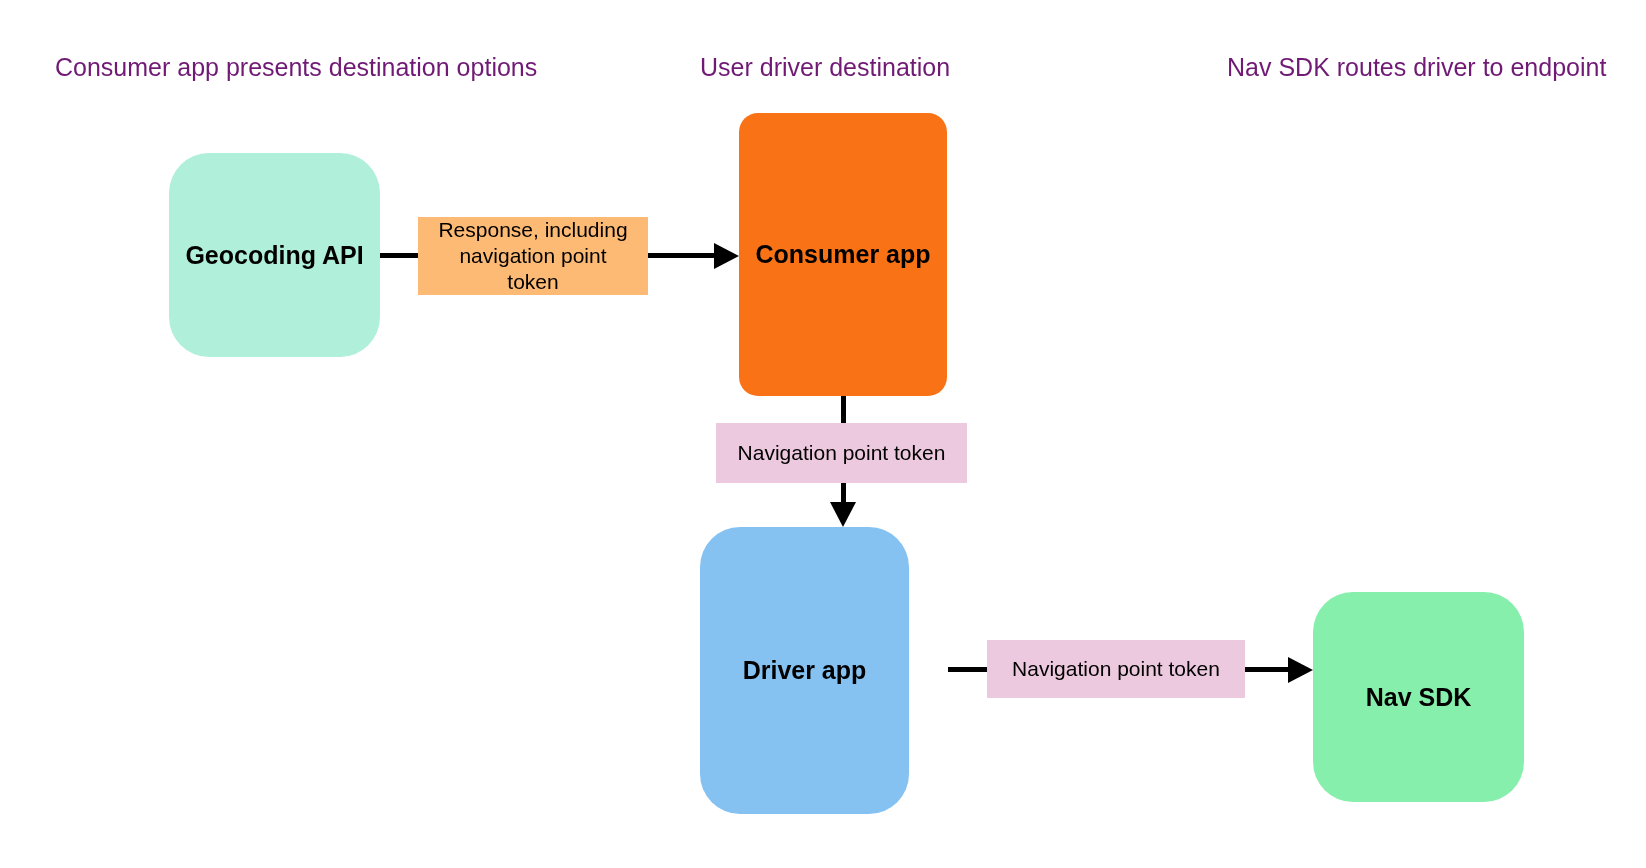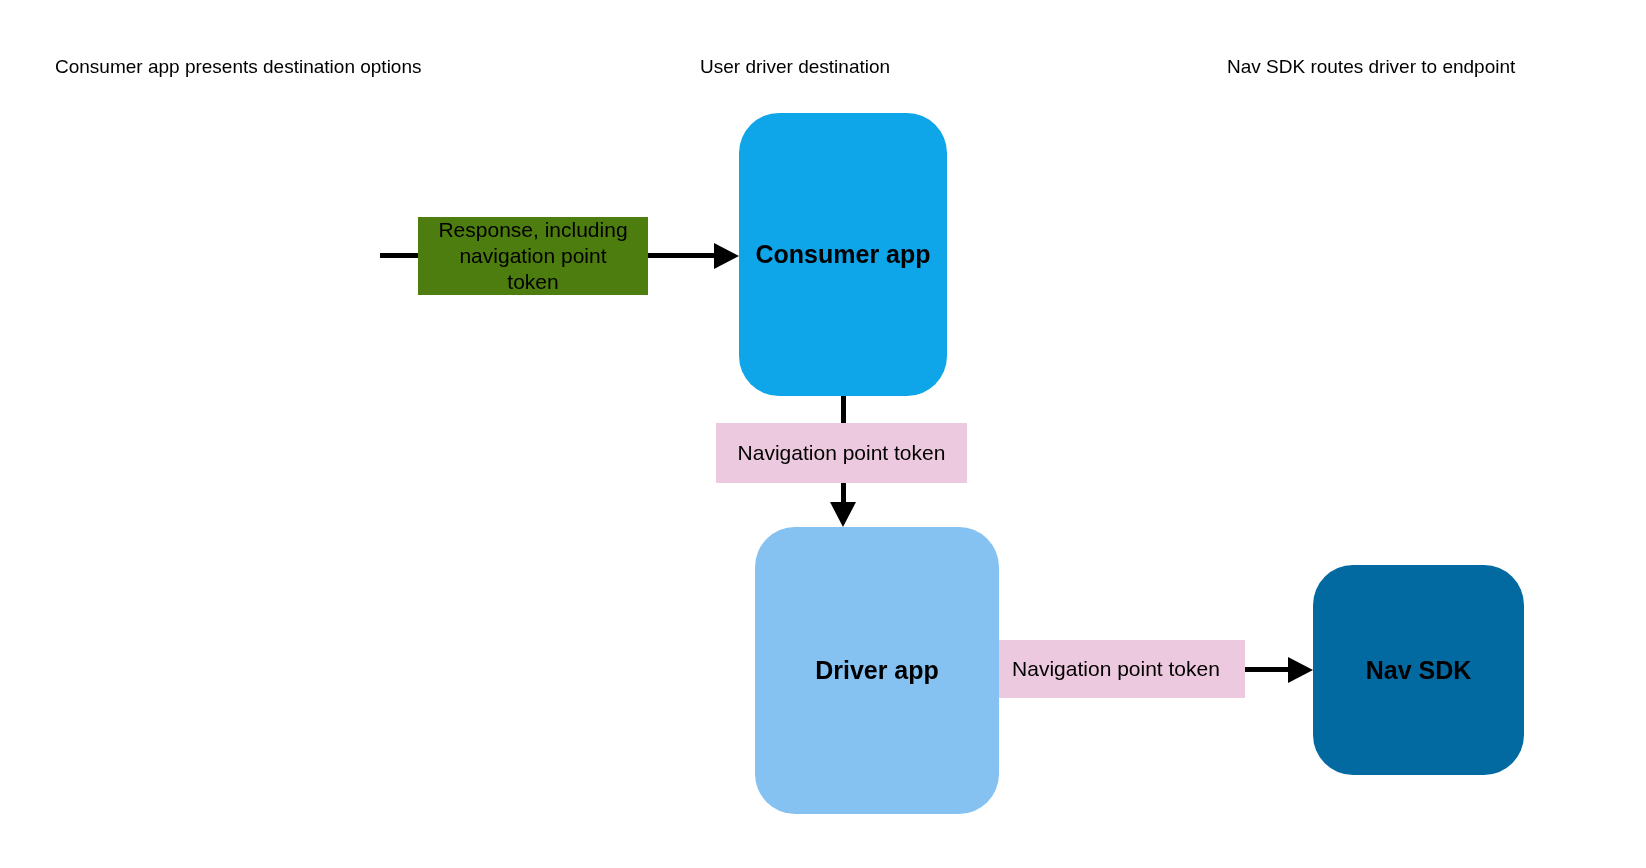--- a/index.html
+++ b/index.html
@@ -12,44 +12,44 @@
     position: relative;
     width: 1646px;
     height: 868px;
     background: #ffffff;
     overflow: hidden;
     color: #000000;
   }
   .lane-header {
     position: absolute;
     top: 52px;
-    font-size: 19px;
+    font-size: 25px;
     line-height: 30px;
     font-weight: 400;
-    color: #000000;
+    color: #701a75;
     white-space: nowrap;
   }
   #lane-header-0 { left: 55px; }
   #lane-header-1 { left: 700px; }
   #lane-header-2 { left: 1207px; margin-left: 20px; }
 
   .node {
     position: absolute;
     border-radius: 40px;
     display: flex;
     align-items: center;
     justify-content: center;
     font-size: 25px;
     font-weight: 700;
     color: #000000;
     text-align: center;
   }
   #node-geocoding { left: 169px; top: 153px; width: 211px; height: 204px; }
   #node-consumer  { left: 739px; top: 113px; width: 208px; height: 283px; }
-  #node-driver    { left: 755px; top: 527px; width: 244px; height: 287px; }
+  #node-driver    { left: 700px; top: 527px; width: 209px; height: 287px; }
   #node-navsdk    { left: 1313px; top: 565px; width: 211px; height: 210px; }
 
   .edge-line {
     position: absolute;
     background: #000000;
   }
   #edge-line-a { left: 380px; top: 253px; width: 336px; height: 5px; }
   #edge-line-b { left: 841px; top: 396px; width: 5px; height: 108px; }
   #edge-line-c { left: 948px; top: 667px; width: 342px; height: 5px; }
 
@@ -92,39 +92,42 @@
 <body>
 
 <div class="canvas">
 
   <div class="lane-header" id="lane-header-0">Consumer app presents destination options</div>
   <div class="lane-header" id="lane-header-1">User driver destination</div>
   <div class="lane-header" id="lane-header-2">Nav SDK routes driver to endpoint</div>
 
   <div class="edge-line" id="edge-line-a"></div>
   <div class="arrowhead right" id="arrowhead-a"></div>
-  <div class="edge-label" id="edge-label-a" style="background: #4d7c0f;">
+  <div class="edge-label" id="edge-label-a" style="background: #fdba74;">
     <span class="edge-label-text">Response, including navigation point token</span>
   </div>
 
   <div class="edge-line" id="edge-line-b"></div>
   <div class="arrowhead down" id="arrowhead-b"></div>
   <div class="edge-label" id="edge-label-b" style="background: rgb(237, 201, 223);">
     <span class="edge-label-text">Navigation point token</span>
   </div>
 
   <div class="edge-line" id="edge-line-c"></div>
   <div class="arrowhead right" id="arrowhead-c"></div>
   <div class="edge-label" id="edge-label-c" style="background: rgb(237, 201, 223);">
     <span class="edge-label-text">Navigation point token</span>
   </div>
 
-  <div class="node" id="node-consumer" style="background: #0ea5e9;">
+  <div class="node" id="node-geocoding" style="background: rgb(176, 239, 217);">
+    <span>Geocoding API</span>
+  </div>
+  <div class="node" id="node-consumer" style="background: #f97316; border-radius: 19px;">
     <span>Consumer app</span>
   </div>
   <div class="node" id="node-driver" style="background: rgb(133, 194, 242);">
     <span>Driver app</span>
   </div>
-  <div class="node" id="node-navsdk" style="background: #0369a1;">
+  <div class="node" id="node-navsdk" style="background: #86efac; margin-top: 27px;">
     <span>Nav SDK</span>
   </div>
 
 </div>
 
 </body></html>

